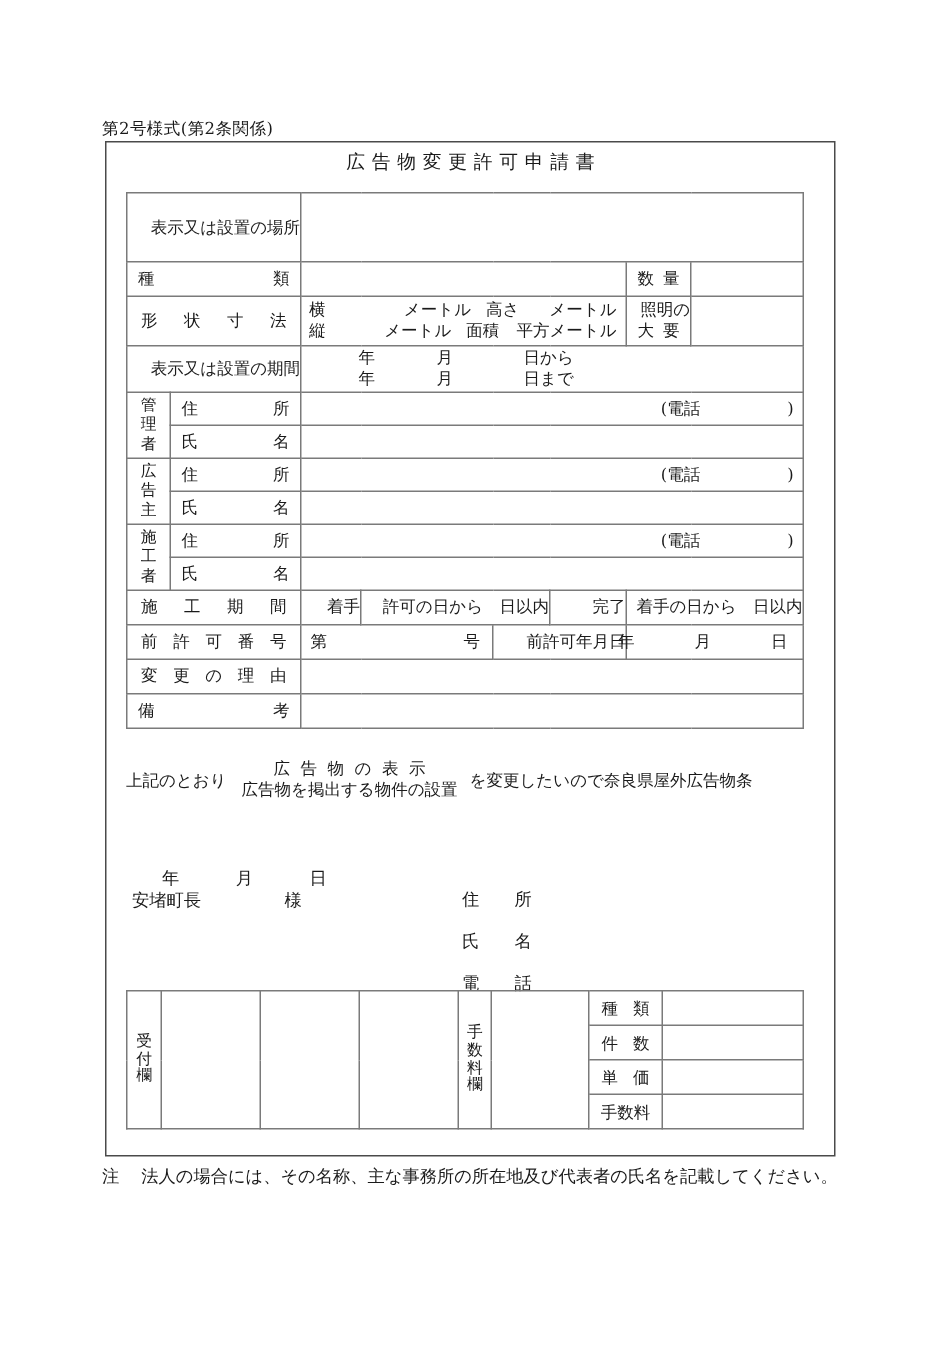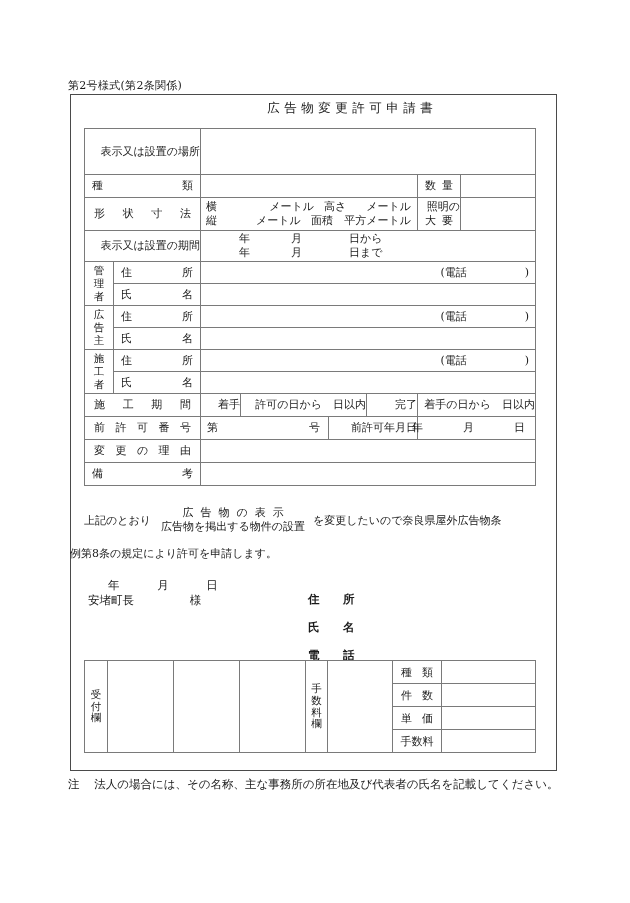--- a/index.html
+++ b/index.html
@@ -35,21 +35,21 @@
     height: 677px;
     border: 1px solid #4a4a4a;
     box-sizing: border-box;
   }
 
   
   #doc-title {
     position: absolute;
     left: 70px;
     top: 100px;
-    width: 560px;
+    width: 487px;
     text-align: center;
     font-size: 12.5px;
     letter-spacing: 4.5px;
     text-indent: 4.5px;
     white-space: nowrap;
   }
 
   
   #main-table {
     position: absolute;
@@ -204,21 +204,20 @@
   #sig-fields {
     position: absolute;
     left: 308px;
     top: 592px;
     font-size: 11.5px;
   }
   #sig-fields div {
     margin-bottom: 13px;
     letter-spacing: 6px;
     white-space: nowrap;
-    font-weight: bold;
   }
 
   
   #receipt-table {
     position: absolute;
     left: 84px;
     top: 660px;
     width: 451px;
     border-collapse: collapse;
     table-layout: fixed;
@@ -516,21 +515,20 @@
 
 <div id="declaration">
   <div id="decl-line1">
     <span id="decl-prefix">上記のとおり</span>
     <span id="decl-stack">
       <span id="decl-opt-a">広告物の表示</span>
       <span id="decl-opt-b">広告物を掲出する物件の設置</span>
     </span>
     <span id="decl-suffix">を変更したいので奈良県屋外広告物条</span>
   </div>
-  <div id="decl-line2">例第8条の規定により許可を申請します。</div>
 </div>
 
 <div id="sig-date">
   <span>年</span>
   <span>月</span>
   <span>日</span>
 </div>
 
 <div id="sig-addressee">
   <span>安堵町長</span>

